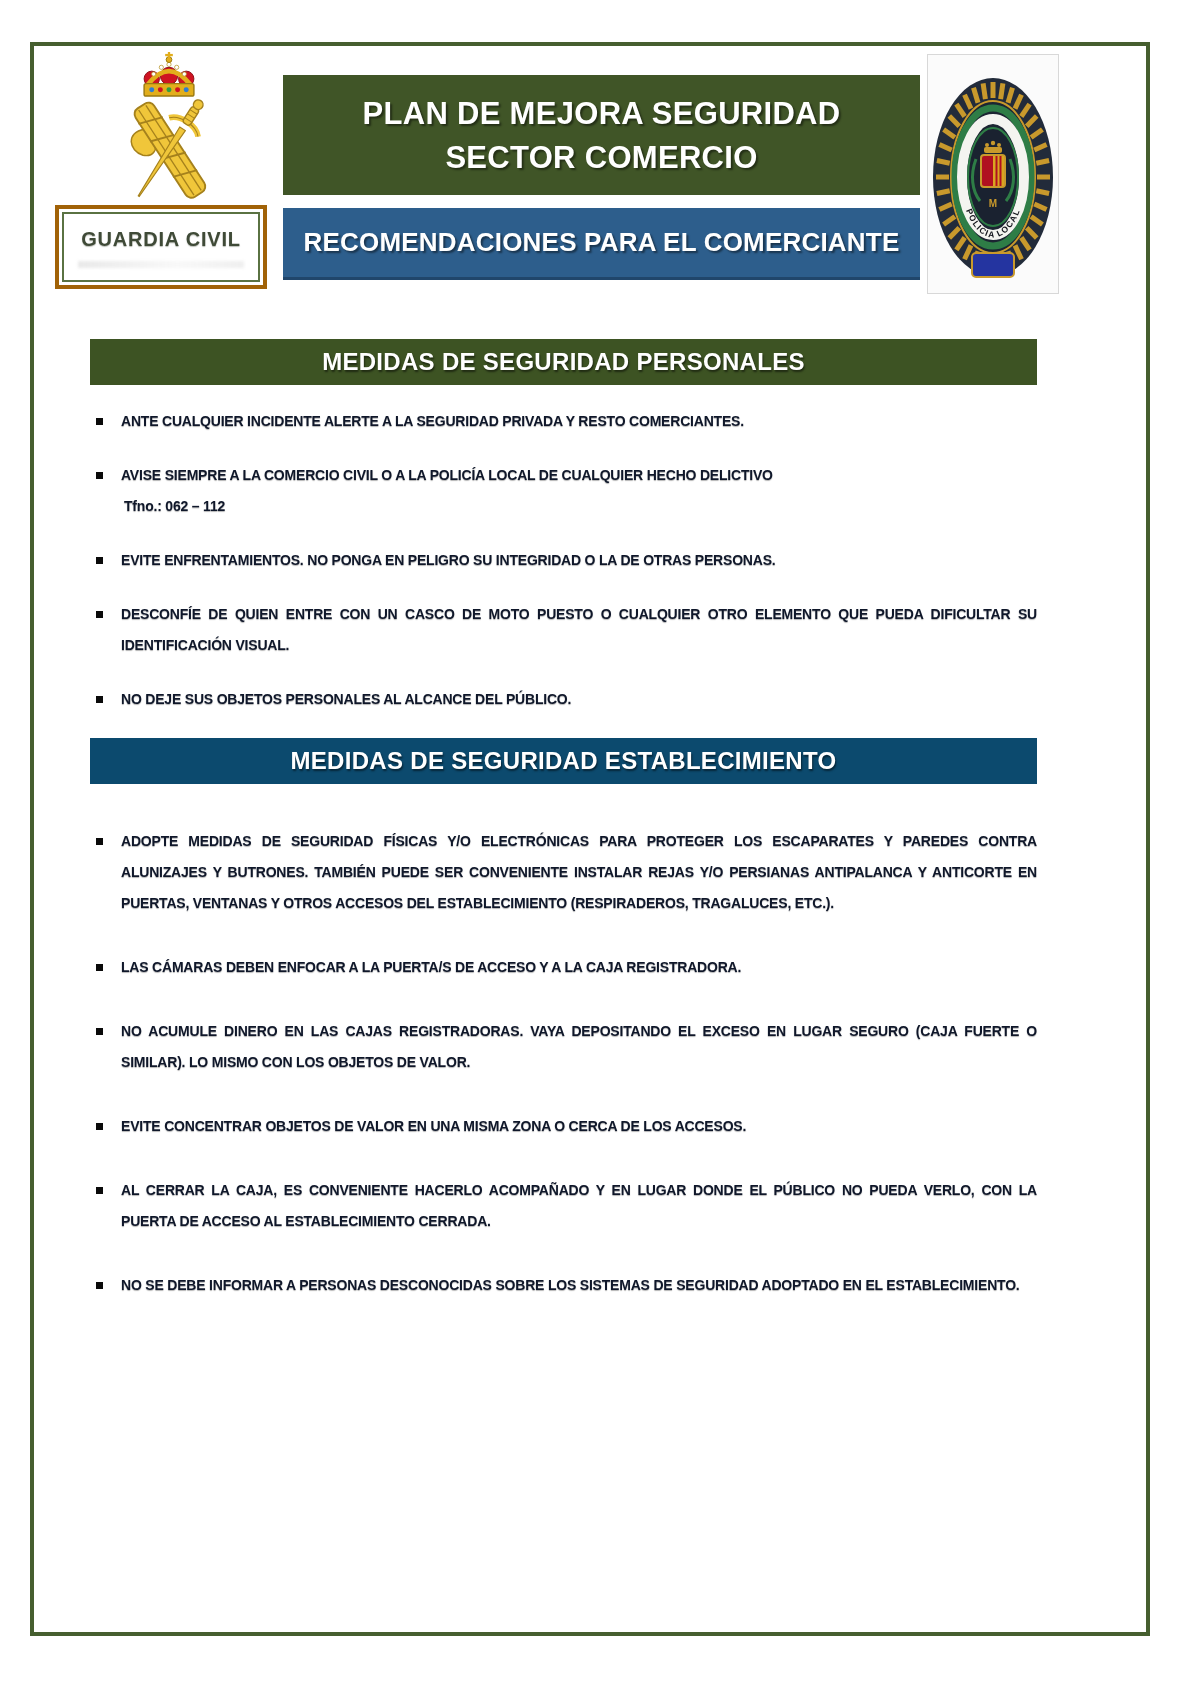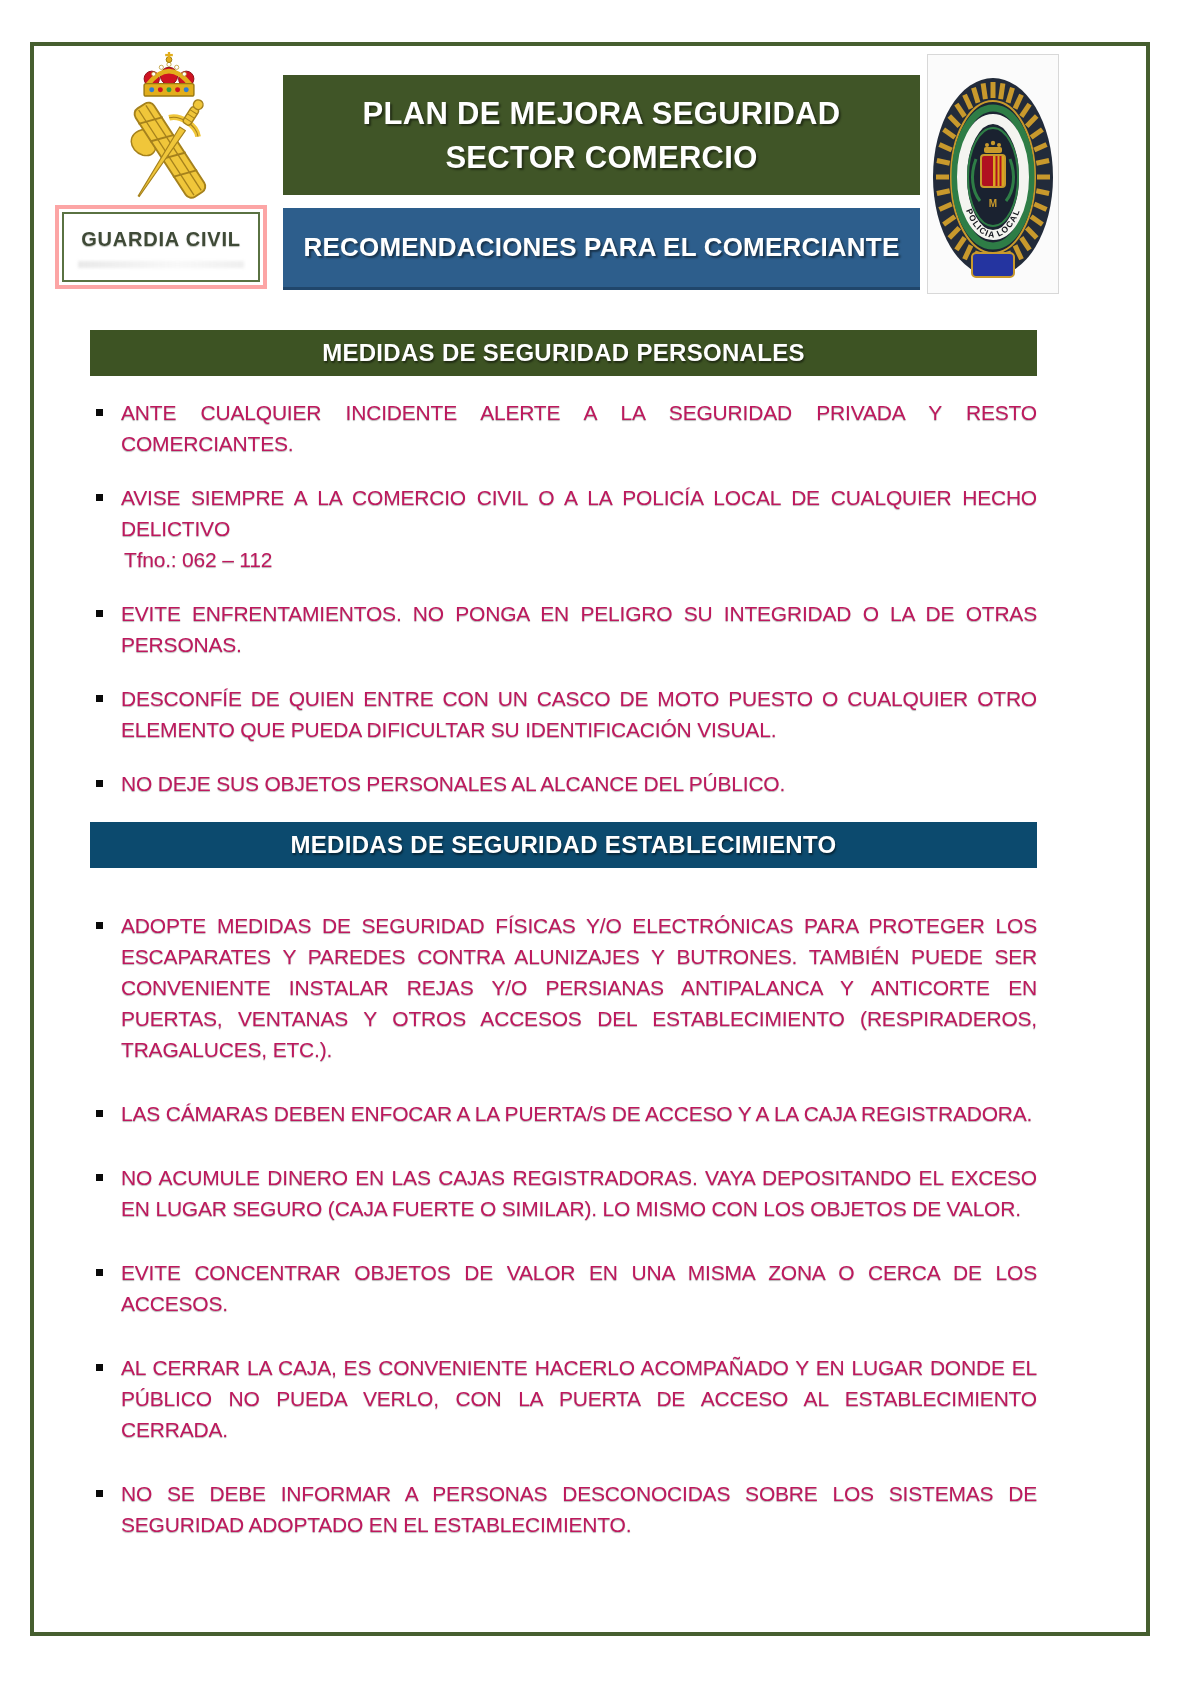--- a/index.html
+++ b/index.html
@@ -9,64 +9,64 @@
     position:relative; overflow:hidden;
   }
   .frame {
     position:absolute; left:30px; top:42px; width:1120px; height:1594px;
     border:4px solid #465f2f; background:#ffffff; box-sizing:border-box;
   }
   
   .emblem { position:absolute; left:95px; top:52px; width:148px; height:158px; }
   .gc-box {
     position:absolute; left:55px; top:205px; width:212px; height:84px;
-    border:4px solid #fca5a5; box-sizing:border-box; background:#fff;
+    border:4px solid #a16207; box-sizing:border-box; background:#fff;
   }
   .gc-box-inner {
     position:absolute; left:3px; top:3px; right:3px; bottom:3px;
     border:2px solid #5a7242; display:flex; align-items:flex-start; justify-content:center;
   }
   .gc-label {
     margin-top:14px; font-size:20px; font-weight:bold; color:#3f4a37;
     letter-spacing:0.8px; text-shadow:0 1px 1px rgba(60,70,50,0.35);
   }
   .ghost-line { position:absolute; left:14px; bottom:12px; right:14px; height:7px;
     background:linear-gradient(90deg, rgba(120,120,120,0.16), rgba(120,120,120,0.05) 60%, rgba(120,120,120,0.12));
     filter:blur(1.5px); }
   .title-band {
     position:absolute; left:283px; top:75px; width:637px; height:120px;
     background:#405527; color:#fff; text-align:center; box-sizing:border-box;
     padding-top:17px;
   }
   .title-line { font-size:31px; font-weight:bold; line-height:44px;
     text-shadow:2px 2px 2px rgba(0,0,0,0.45); letter-spacing:0.3px; }
   .subtitle-band {
-    position:absolute; left:283px; top:208px; width:637px; height:82px;
+    position:absolute; left:283px; top:208px; width:637px; height:72px;
     background:#2d5e8c; color:#fff; display:flex; align-items:center; justify-content:center;
     border-bottom:3px solid #20466b; box-sizing:border-box;
   }
   .subtitle-text { font-size:26px; font-weight:bold; letter-spacing:0.2px;
     text-shadow:2px 2px 2px rgba(0,0,0,0.45); }
   .badge { position:absolute; left:928px; top:55px; width:130px; height:238px;
     background:#fbfbfb; outline:1px solid #d8d8d8; }
   
-  #sections { position:absolute; left:90px; top:330px; width:947px; }
+  #sections { position:absolute; left:90px; top:339px; width:947px; }
   .section + .section { margin-top:11px; }
   .section-heading {
     height:46px; line-height:46px; text-align:center; color:#ffffff;
     font-weight:bold; font-size:24px; letter-spacing:0.3px;
     text-shadow:1px 2px 2px rgba(0,0,0,0.5);
   }
   ul.items { list-style:none; margin:21px 0 0 0; padding:0; }
   ul.items.sec2 { margin-top:42px; }
   .item { position:relative; padding-left:31px; margin-bottom:23px; }
   .sec2 .item { margin-bottom:33px; }
   .bullet { position:absolute; left:6px; top:12px; width:7px; height:7px; background:#0a0a0a; }
   .item-text, .note {
-    font-size:21px; font-weight:normal; color:#be185d; line-height:31px;
+    font-size:14px; font-weight:bold; color:#0f172a; line-height:31px;
     letter-spacing:-0.2px; text-shadow:0 1px 1px rgba(0,0,0,0.3);
   }
   .item-text { text-align:justify; }
   .note { text-align:left; padding-left:3px; }
 </style>
 </head>
 <body>
 
 <div class="frame"></div>
 

